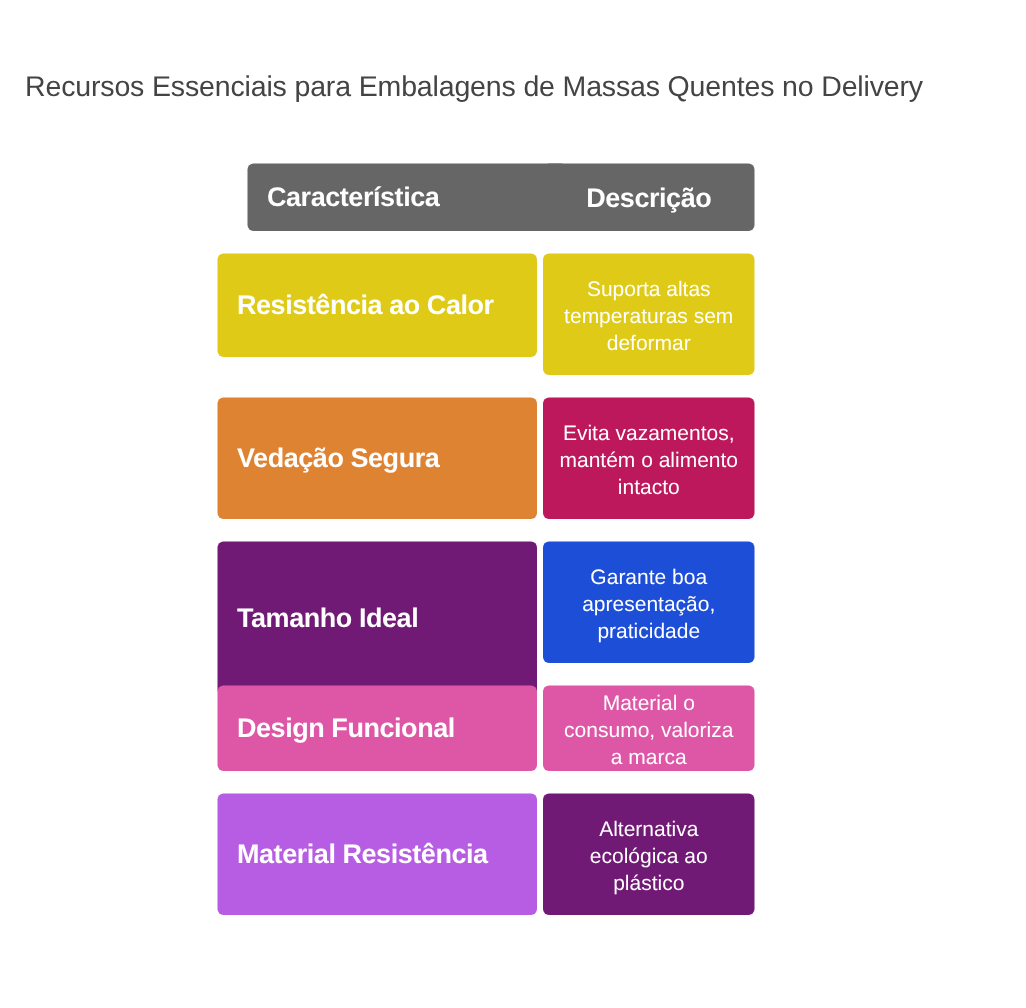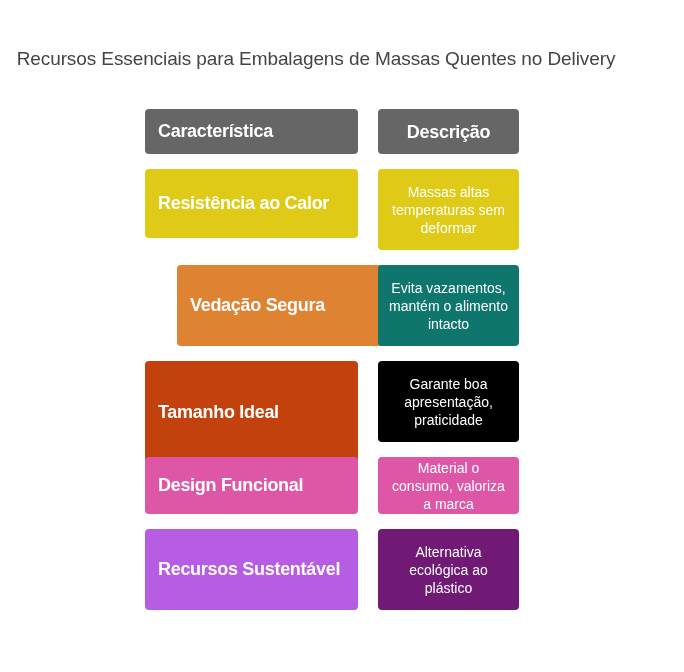--- a/index.html
+++ b/index.html
@@ -35,21 +35,21 @@
     .col-left {
       left: 145px;
       width: 213px;
       padding-left: 13px;
       padding-right: 8px;
       font-weight: bold;
       font-size: 18px;
       letter-spacing: -0.3px;
     }
     .col-right {
-      left: 378px;
+      left: 362px;
       width: 141px;
       justify-content: center;
       text-align: center;
       font-size: 14px;
       line-height: 18px;
       padding: 0 10px;
     }
     .header-cell {
       background: #666666;
     }
@@ -59,30 +59,30 @@
       letter-spacing: -0.3px;
     }
   </style>
 </head>
 <body>
 
 <div class="title">Recursos Essenciais para Embalagens de Massas Quentes no Delivery</div>
 
 <div>
 
-  <div class="cell col-left header-cell" style="top: 109px; height: 45px; background: rgb(102, 102, 102);">Característica</div>
+  <div class="cell col-left header-cell" style="top: 109px; height: 45px; background: rgb(102, 102, 102); margin-left: 20px;">Característica</div>
   <div class="cell col-right header-cell" style="top: 109px; height: 45px; background: rgb(102, 102, 102);">Descrição</div>
 
   <div class="cell col-left row-cell" style="top: 169px; height: 69px; background: rgb(223, 203, 23);">Resistência ao Calor</div>
-  <div class="cell col-right row-cell" style="top: 169px; height: 81px; background: rgb(223, 203, 23);">Massas altas temperaturas sem deformar</div>
+  <div class="cell col-right row-cell" style="top: 169px; height: 81px; background: rgb(223, 203, 23);">Suporta altas temperaturas sem deformar</div>
 
-  <div class="cell col-left row-cell" style="top: 265px; height: 81px; background: rgb(222, 131, 49); margin-left: 32px;">Vedação Segura</div>
-  <div class="cell col-right row-cell" style="top: 265px; height: 81px; background: #0f766e;">Evita vazamentos, mantém o alimento intacto</div>
+  <div class="cell col-left row-cell" style="top: 265px; height: 81px; background: rgb(222, 131, 49);">Vedação Segura</div>
+  <div class="cell col-right row-cell" style="top: 265px; height: 81px; background: #be185d;">Evita vazamentos, mantém o alimento intacto</div>
 
-  <div class="cell col-left row-cell" style="top: 361px; height: 103px; background: #c2410c;">Tamanho Ideal</div>
-  <div class="cell col-right row-cell" style="top: 361px; height: 81px; background: #000000;">Garante boa apresentação, praticidade</div>
+  <div class="cell col-left row-cell" style="top: 361px; height: 103px; background: #701a75;">Tamanho Ideal</div>
+  <div class="cell col-right row-cell" style="top: 361px; height: 81px; background: #1d4ed8;">Garante boa apresentação, praticidade</div>
 
   <div class="cell col-left row-cell" style="top: 457px; height: 57px; background: rgb(222, 87, 167);">Design Funcional</div>
   <div class="cell col-right row-cell" style="top: 457px; height: 57px; background: rgb(222, 87, 167);">Material o consumo, valoriza a marca</div>
 
-  <div class="cell col-left row-cell" style="top: 529px; height: 81px; background: rgb(182, 93, 228);">Recursos Sustentável</div>
+  <div class="cell col-left row-cell" style="top: 529px; height: 81px; background: rgb(182, 93, 228);">Material Resistência</div>
   <div class="cell col-right row-cell" style="top: 529px; height: 81px; background: #701a75;">Alternativa ecológica ao plástico</div>
 </div>
 
 </body></html>

